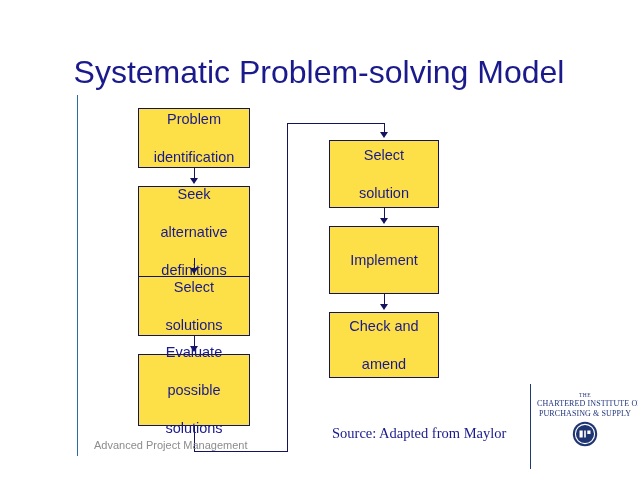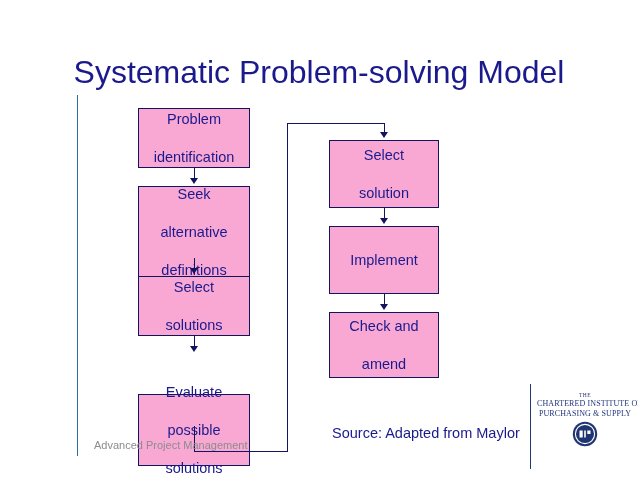--- a/index.html
+++ b/index.html
@@ -46,37 +46,37 @@
     width: 1px;
     height: 85px;
     background: #1f3a6e;
   }
 
   
   .box {
     position: absolute;
     box-sizing: border-box;
     border: 1px solid #13135e;
-    background: #f9a8d4;
+    background: #fde047;
     color: #1a1a8c;
     font-size: 14.5px;
     line-height: 19px;
     text-align: center;
     display: flex;
     align-items: center;
     justify-content: center;
     padding: 0 4px;
   }
   .box span { display: block; width: 100%; }
 
   
   #box-problem      { left: 138px; top: 108px; width: 112px; height: 60px; }
   #box-seek         { left: 138px; top: 186px; width: 112px; height: 92px; }
   #box-selectdef    { left: 138px; top: 276px; width: 112px; height: 60px; }
-  #box-evaluate     { left: 138px; top: 354px; width: 112px; height: 72px; margin-top: 40px; }
+  #box-evaluate     { left: 138px; top: 354px; width: 112px; height: 72px; }
 
   
   #box-selectsol    { left: 329px; top: 140px; width: 110px; height: 68px; }
   #box-implement    { left: 329px; top: 226px; width: 110px; height: 68px; }
   #box-checkamend   { left: 329px; top: 312px; width: 110px; height: 66px; justify-content: center; }
 
   
   .vline {
     position: absolute;
     width: 1px;
@@ -120,20 +120,21 @@
   #c-head   { left: 380px; top: 132px; }
 
   
   #source {
     position: absolute;
     left: 332px;
     top: 425px;
     font-size: 14.5px;
     color: #1a1a8c;
     white-space: nowrap;
+    font-family: Liberation Serif, serif;
   }
 
   
   #footer {
     position: absolute;
     left: 94px;
     top: 439px;
     font-size: 11px;
     color: #8c8c8c;
     white-space: nowrap;

